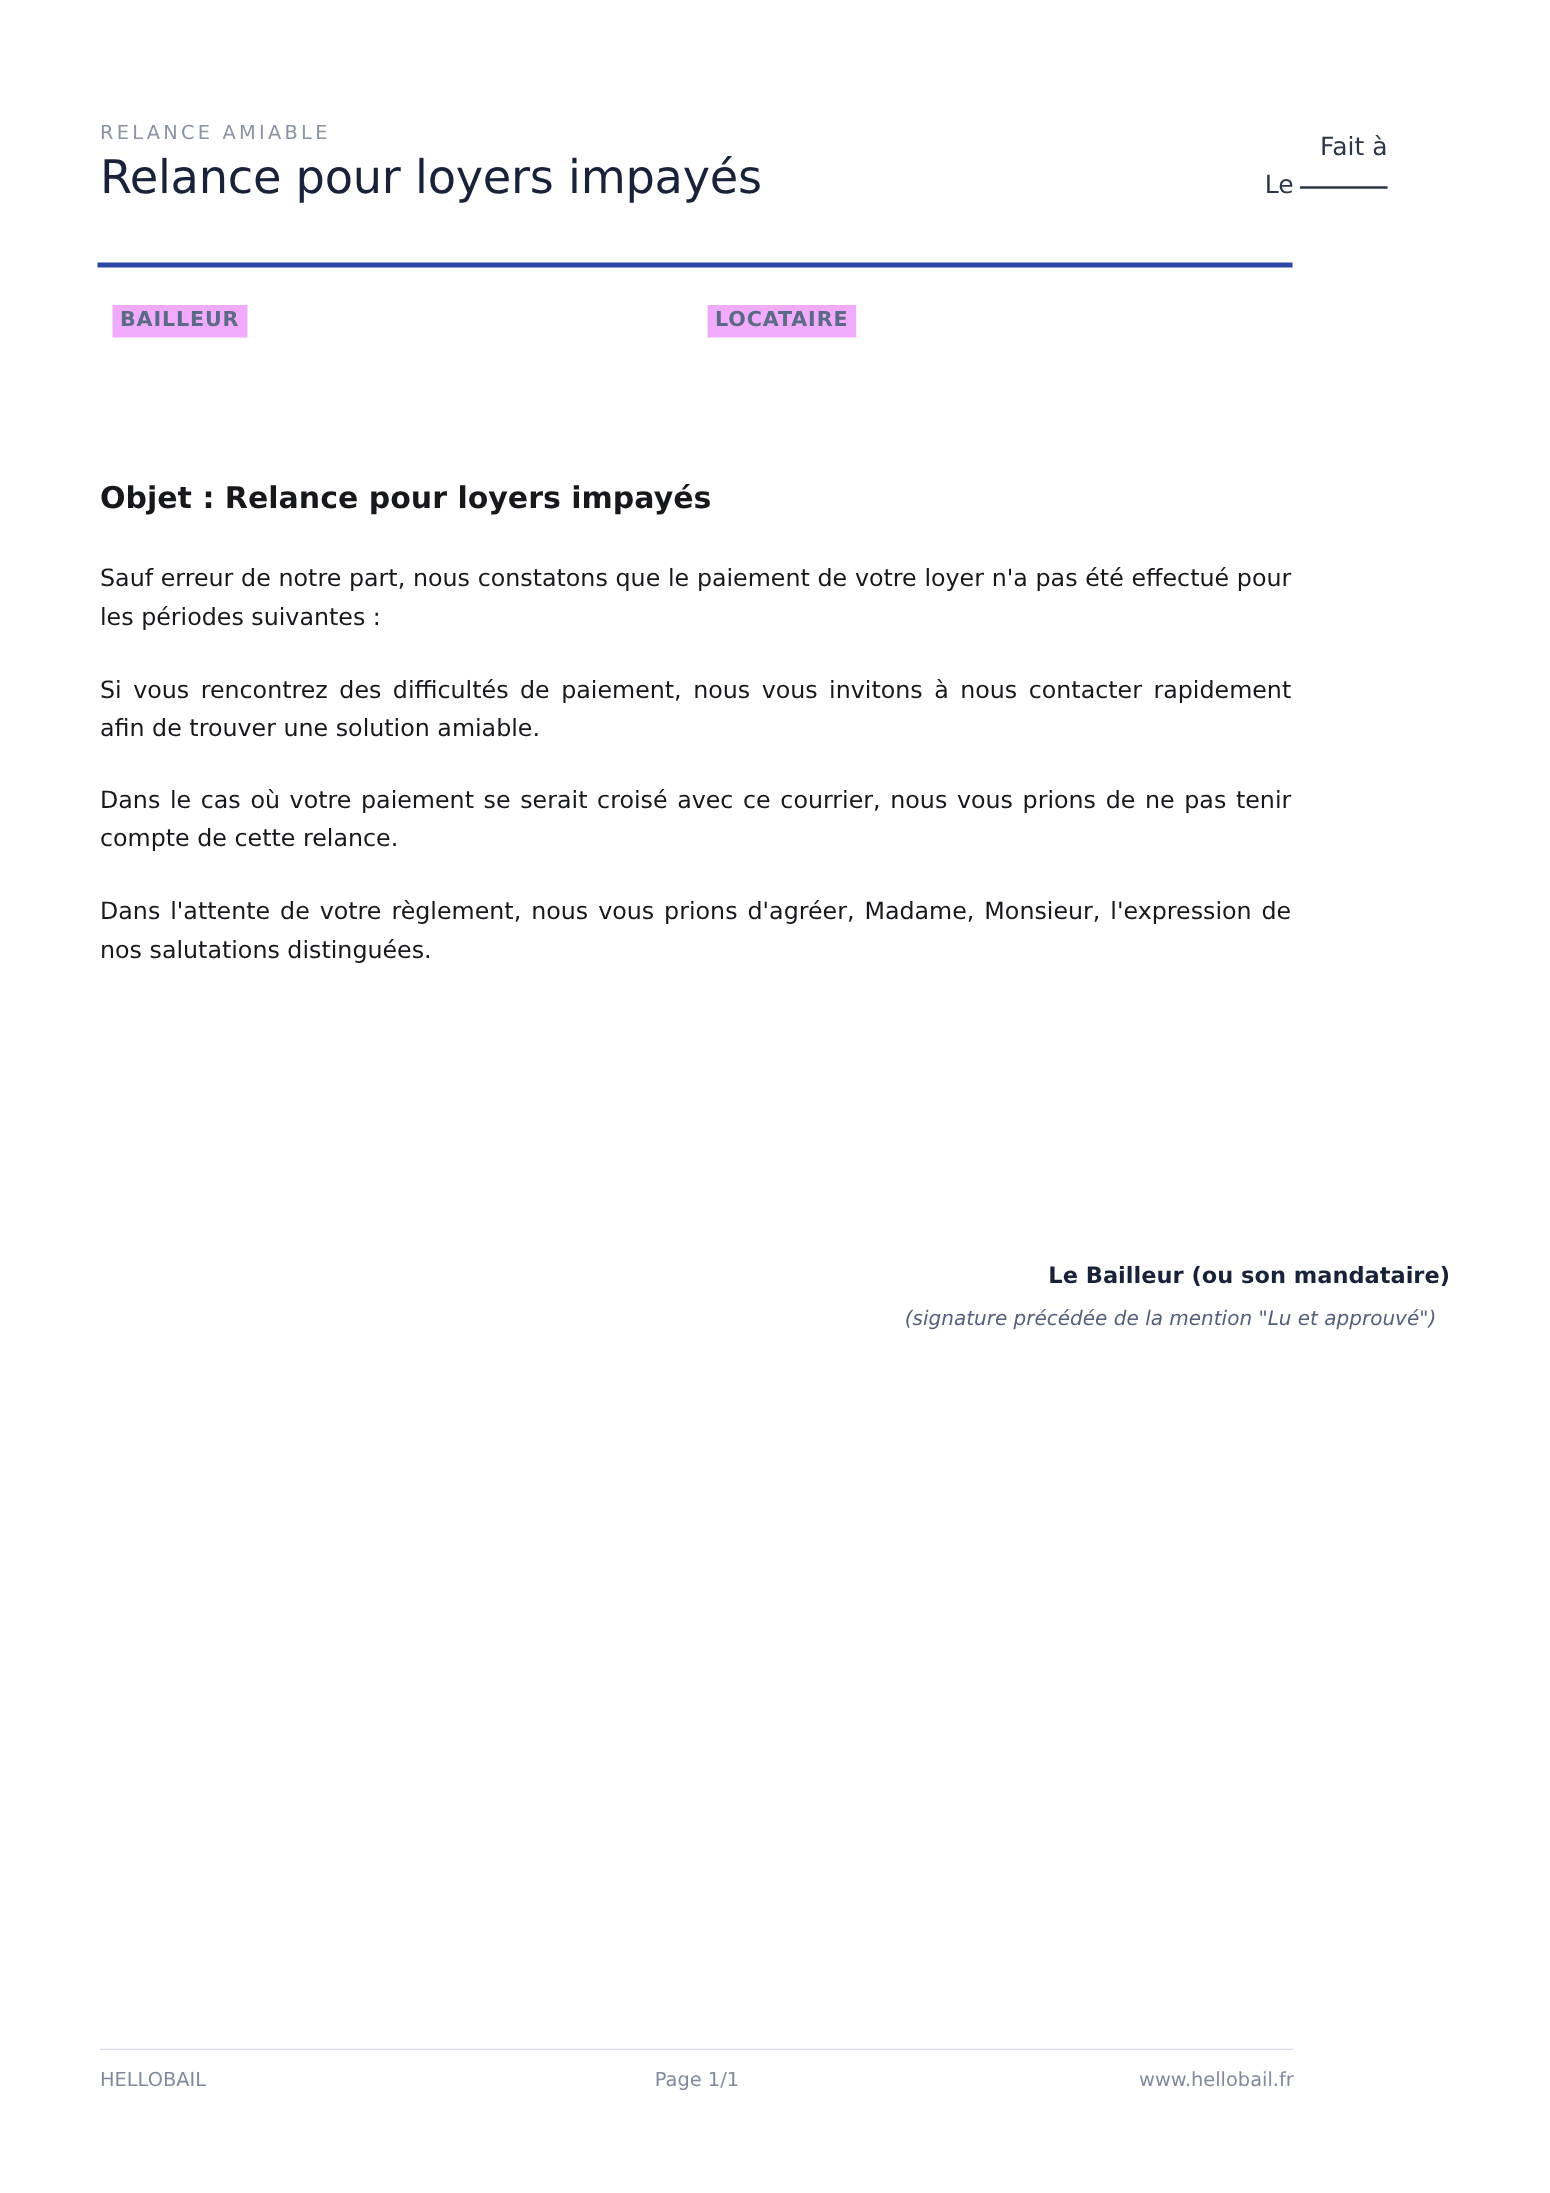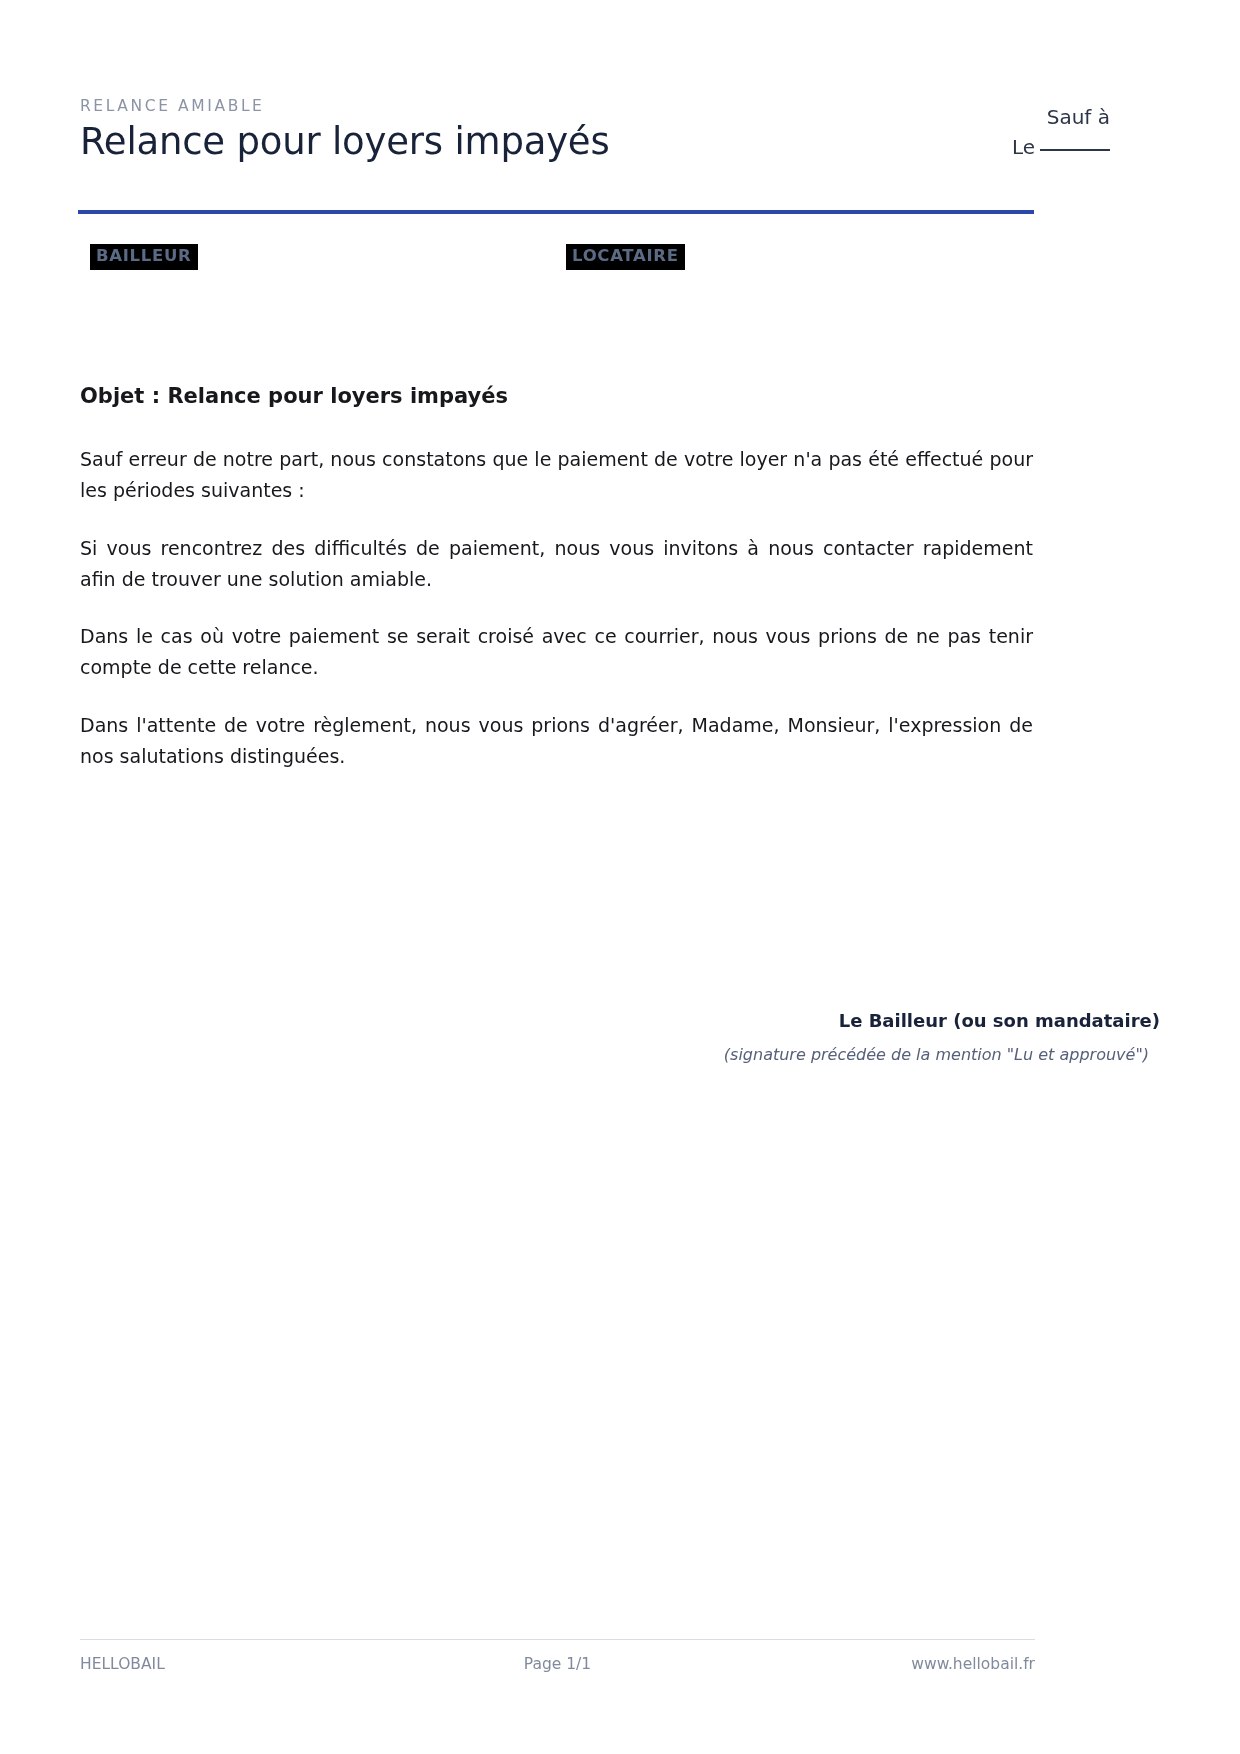--- a/index.html
+++ b/index.html
@@ -89,40 +89,40 @@
     position: absolute;
     left: 90px;
     top: 244px;
     width: 950px;
     height: 30px;
   }
   .chip {
     position: absolute;
     top: 0;
     display: inline-block;
-    background: #000000;
+    background: #f0abfc;
     color: #5c6b85;
     font-weight: 700;
     font-size: 16.5px;
     letter-spacing: 0.7px;
     padding: 4px 6px 5px 6px;
     line-height: 1;
   }
   .chip-bailleur { left: 0; }
   .chip-locataire { left: 476px; }
 
   
   .body-block {
     position: absolute;
     left: 80px;
     top: 382px;
     width: 953px;
   }
   .objet {
-    font-size: 21px;
+    font-size: 24px;
     font-weight: 700;
     color: #16181c;
     margin: 0 0 34px 0;
     line-height: 1.35;
   }
   .para {
     font-size: 19px;
     color: #16181c;
     line-height: 1.62;
     margin: 0 0 27px 0;
@@ -188,21 +188,21 @@
 <body>
 
 <div class="page">
 
   <div class="header">
     <div class="header-left">
       <div class="eyebrow">RELANCE AMIABLE</div>
       <h1 class="doc-title">Relance pour loyers impayés</h1>
     </div>
     <div class="header-right">
-      <span class="hr-line">Sauf à</span>
+      <span class="hr-line">Fait à</span>
       <span class="hr-line"><span>Le</span><span class="fill-rule"></span></span>
     </div>
   </div>
 
   <div class="divider" style="background: rgb(43, 71, 168);"></div>
 
   <div class="parties">
     <span class="chip chip-bailleur">BAILLEUR</span>
     <span class="chip chip-locataire">LOCATAIRE</span>
   </div>

